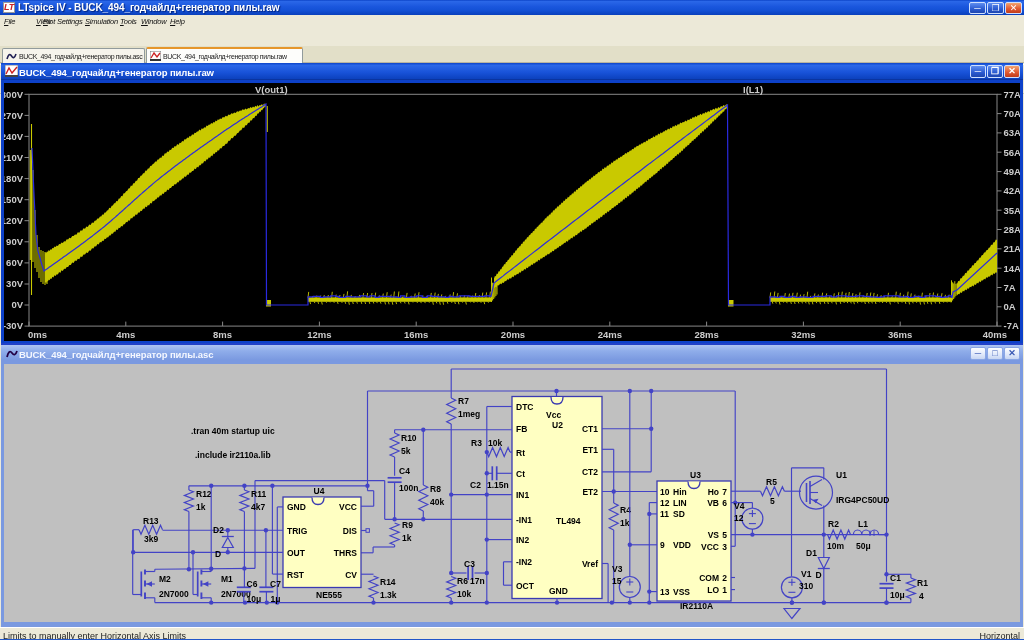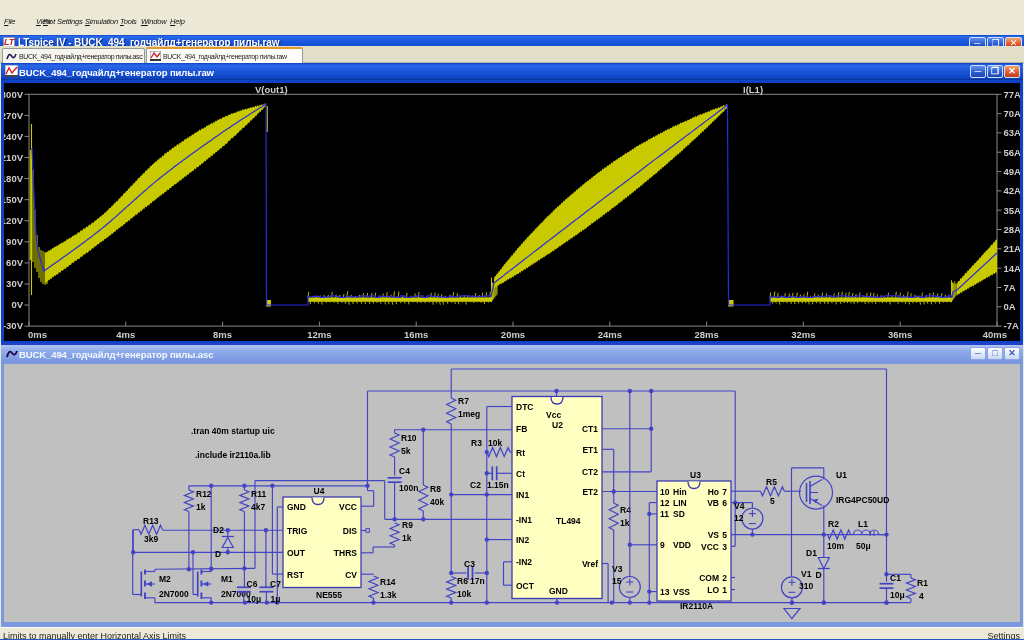--- a/index.html
+++ b/index.html
@@ -1,16 +1,16 @@
 <!DOCTYPE html>
 <html><head><meta charset="utf-8"><style>
 * { margin:0; padding:0; box-sizing:border-box; }
 body { width:1024px; height:640px; overflow:hidden; font-family:"Liberation Sans",sans-serif; background:#ece9d8; }
 .titlebar { position:absolute; left:0; top:0; width:1024px; height:15px;
-  background:linear-gradient(180deg,#0c44c8 0%,#2a67e8 10%,#1a56dd 45%,#1350d5 70%,#0a40bc 100%);margin-top:35px; }
+  background:linear-gradient(180deg,#0c44c8 0%,#2a67e8 10%,#1a56dd 45%,#1350d5 70%,#0a40bc 100%); }
 .titlebar .tt { position:absolute; left:18px; top:1.5px; color:#fff; font-size:10px; font-weight:bold; letter-spacing:-0.1px; text-shadow:1px 1px 1px #00227a; }
 .lt-logo { position:absolute; left:3px; top:2px; width:12px; height:11px; background:#fff; border:1px solid #999; }
 .lt-logo:before { content:"LT"; position:absolute; left:0px; top:-1px; color:#c22; font-size:9px; font-weight:bold; font-style:italic; }
 .winbtns { position:absolute; right:2px; top:1.5px; }
 .winbtns span { display:inline-block; width:17px; height:12px; margin-left:1px; border-radius:2px; border:1px solid #cfe0ff;
   background:linear-gradient(180deg,#5f8ef0,#2a5ad0 60%,#1e46ae); color:#fff; font-size:9px; line-height:10px; text-align:center; vertical-align:top; }
 .winbtns .cl { background:linear-gradient(180deg,#f2a671,#e25b33 55%,#c13c1a); }
 .menubar { position:absolute; left:0; top:15px; width:1024px; height:13px; background:#ece9d8; font-size:7.5px; letter-spacing:-0.2px; color:#111;font-style:italic; }
 .menubar u { text-decoration:underline; }
 .menubar span { position:absolute; top:2px; }
@@ -692,14 +692,14 @@
         <text x="270" y="586.5" class="lb" text-anchor="start">C7</text>
         <text x="270.5" y="602.3" class="lb" text-anchor="start">1μ</text>
         <text x="191" y="434" class="lb2" text-anchor="start">.tran 40m startup uic</text>
         <text x="195" y="458" class="lb2" text-anchor="start">.include ir2110a.lib</text>
       </svg>
   </div>
 </div>
 
 <div class="statusbar">
   <span style="position:absolute;left:3px;top:2.5px">Limits to manually enter Horizontal Axis Limits</span>
-  <span style="position:absolute;right:4px;top:2.5px">Settings</span>
+  <span style="position:absolute;right:4px;top:2.5px">Horizontal</span>
 </div>
 <div class="botedge"></div>
 </body></html>

